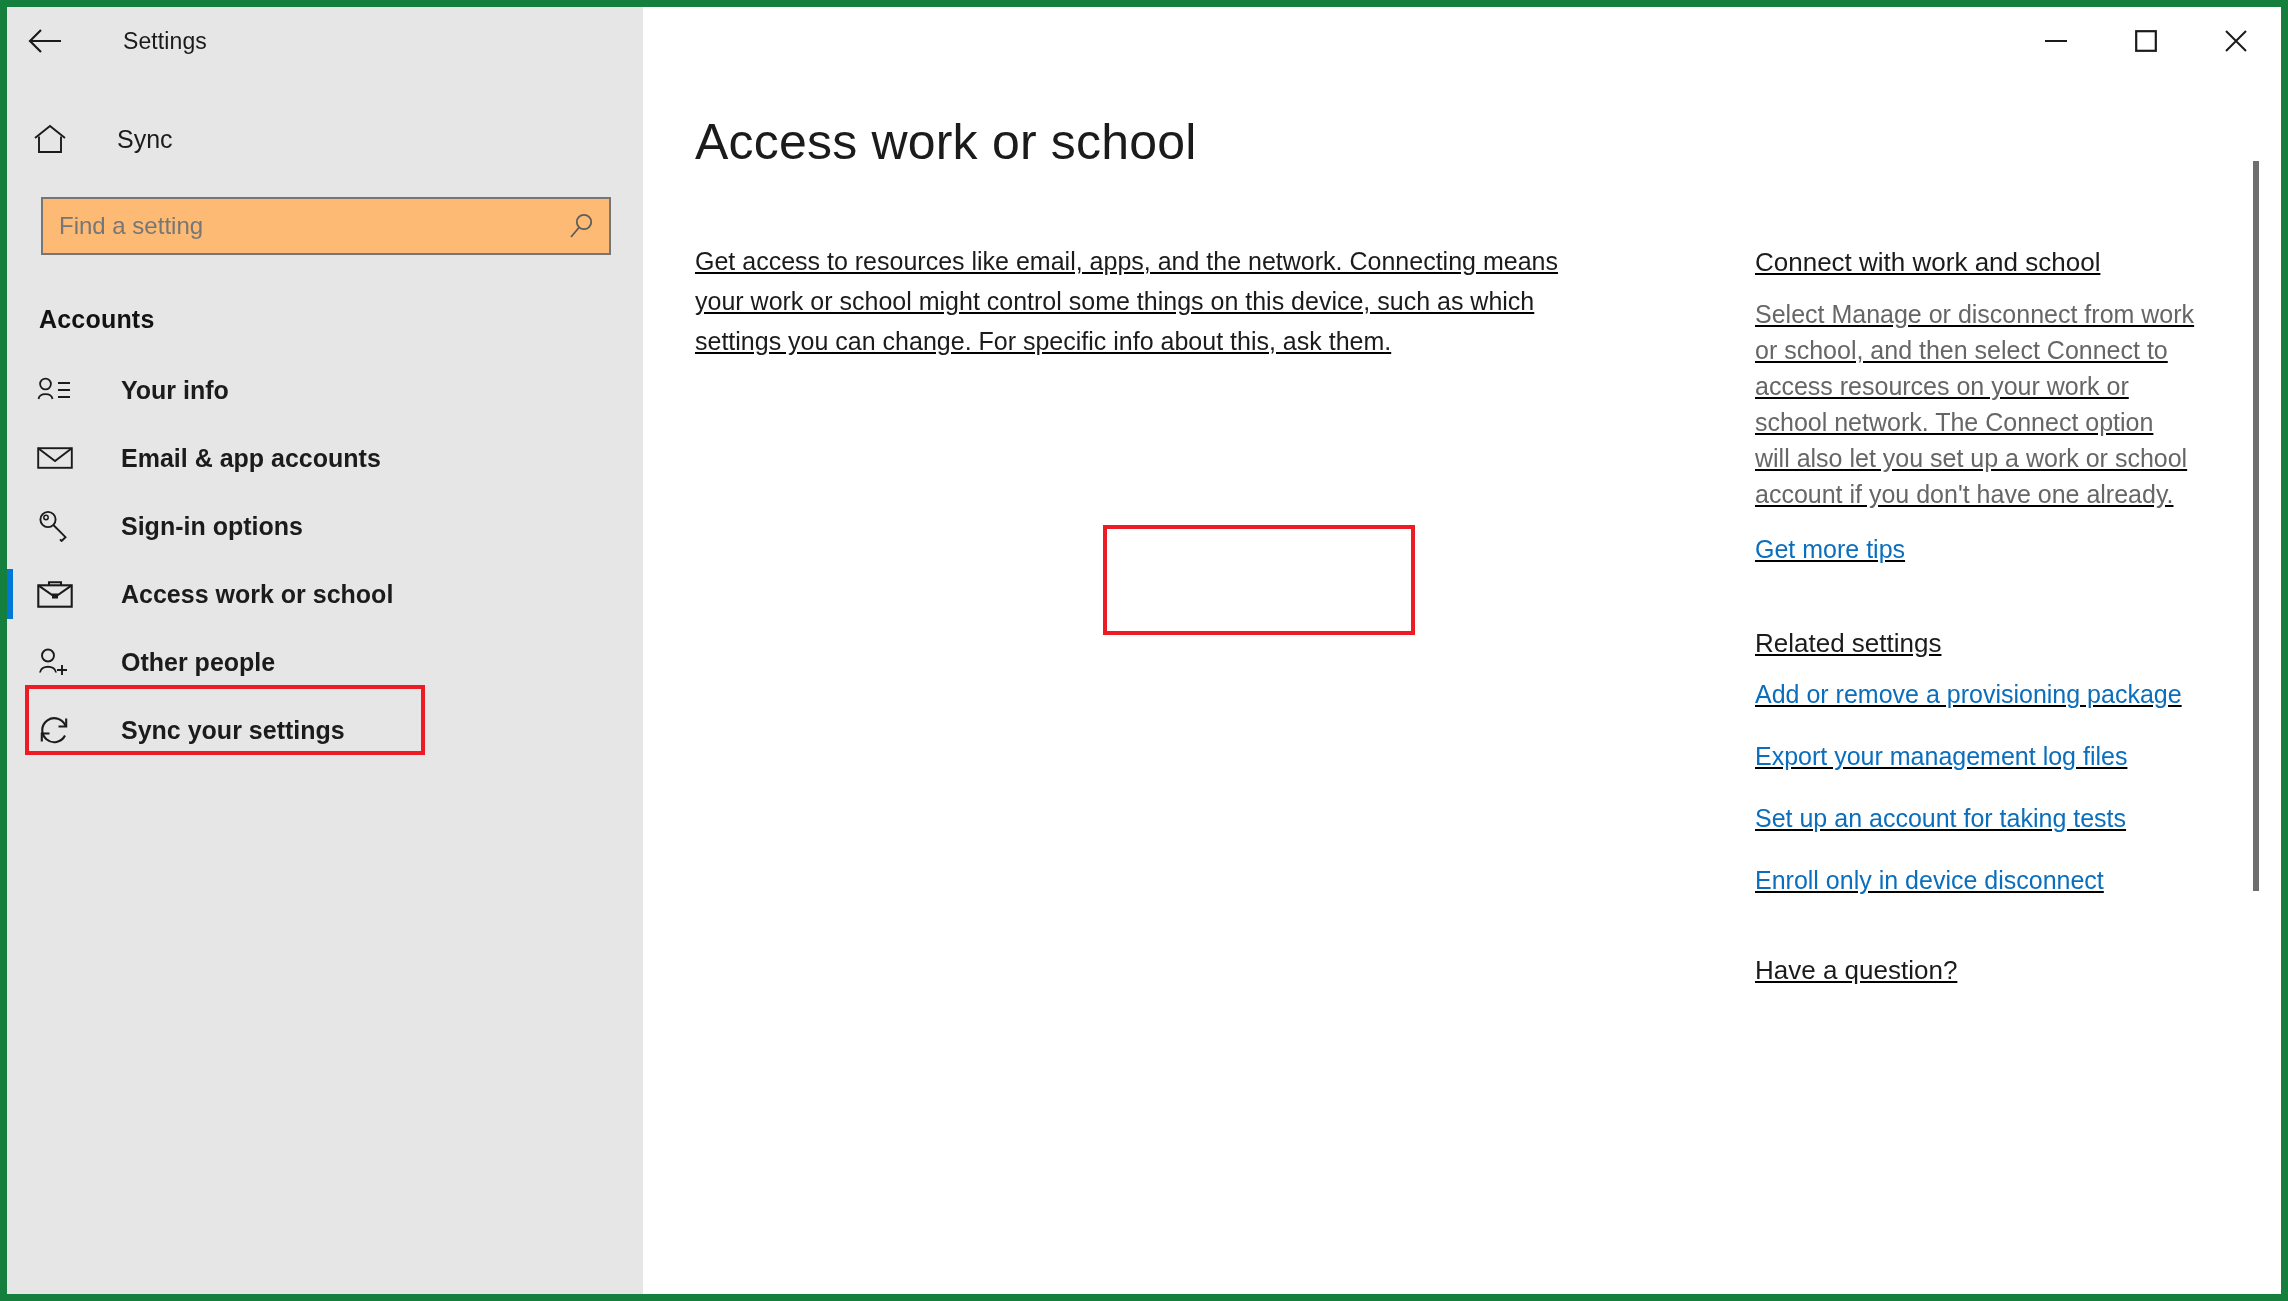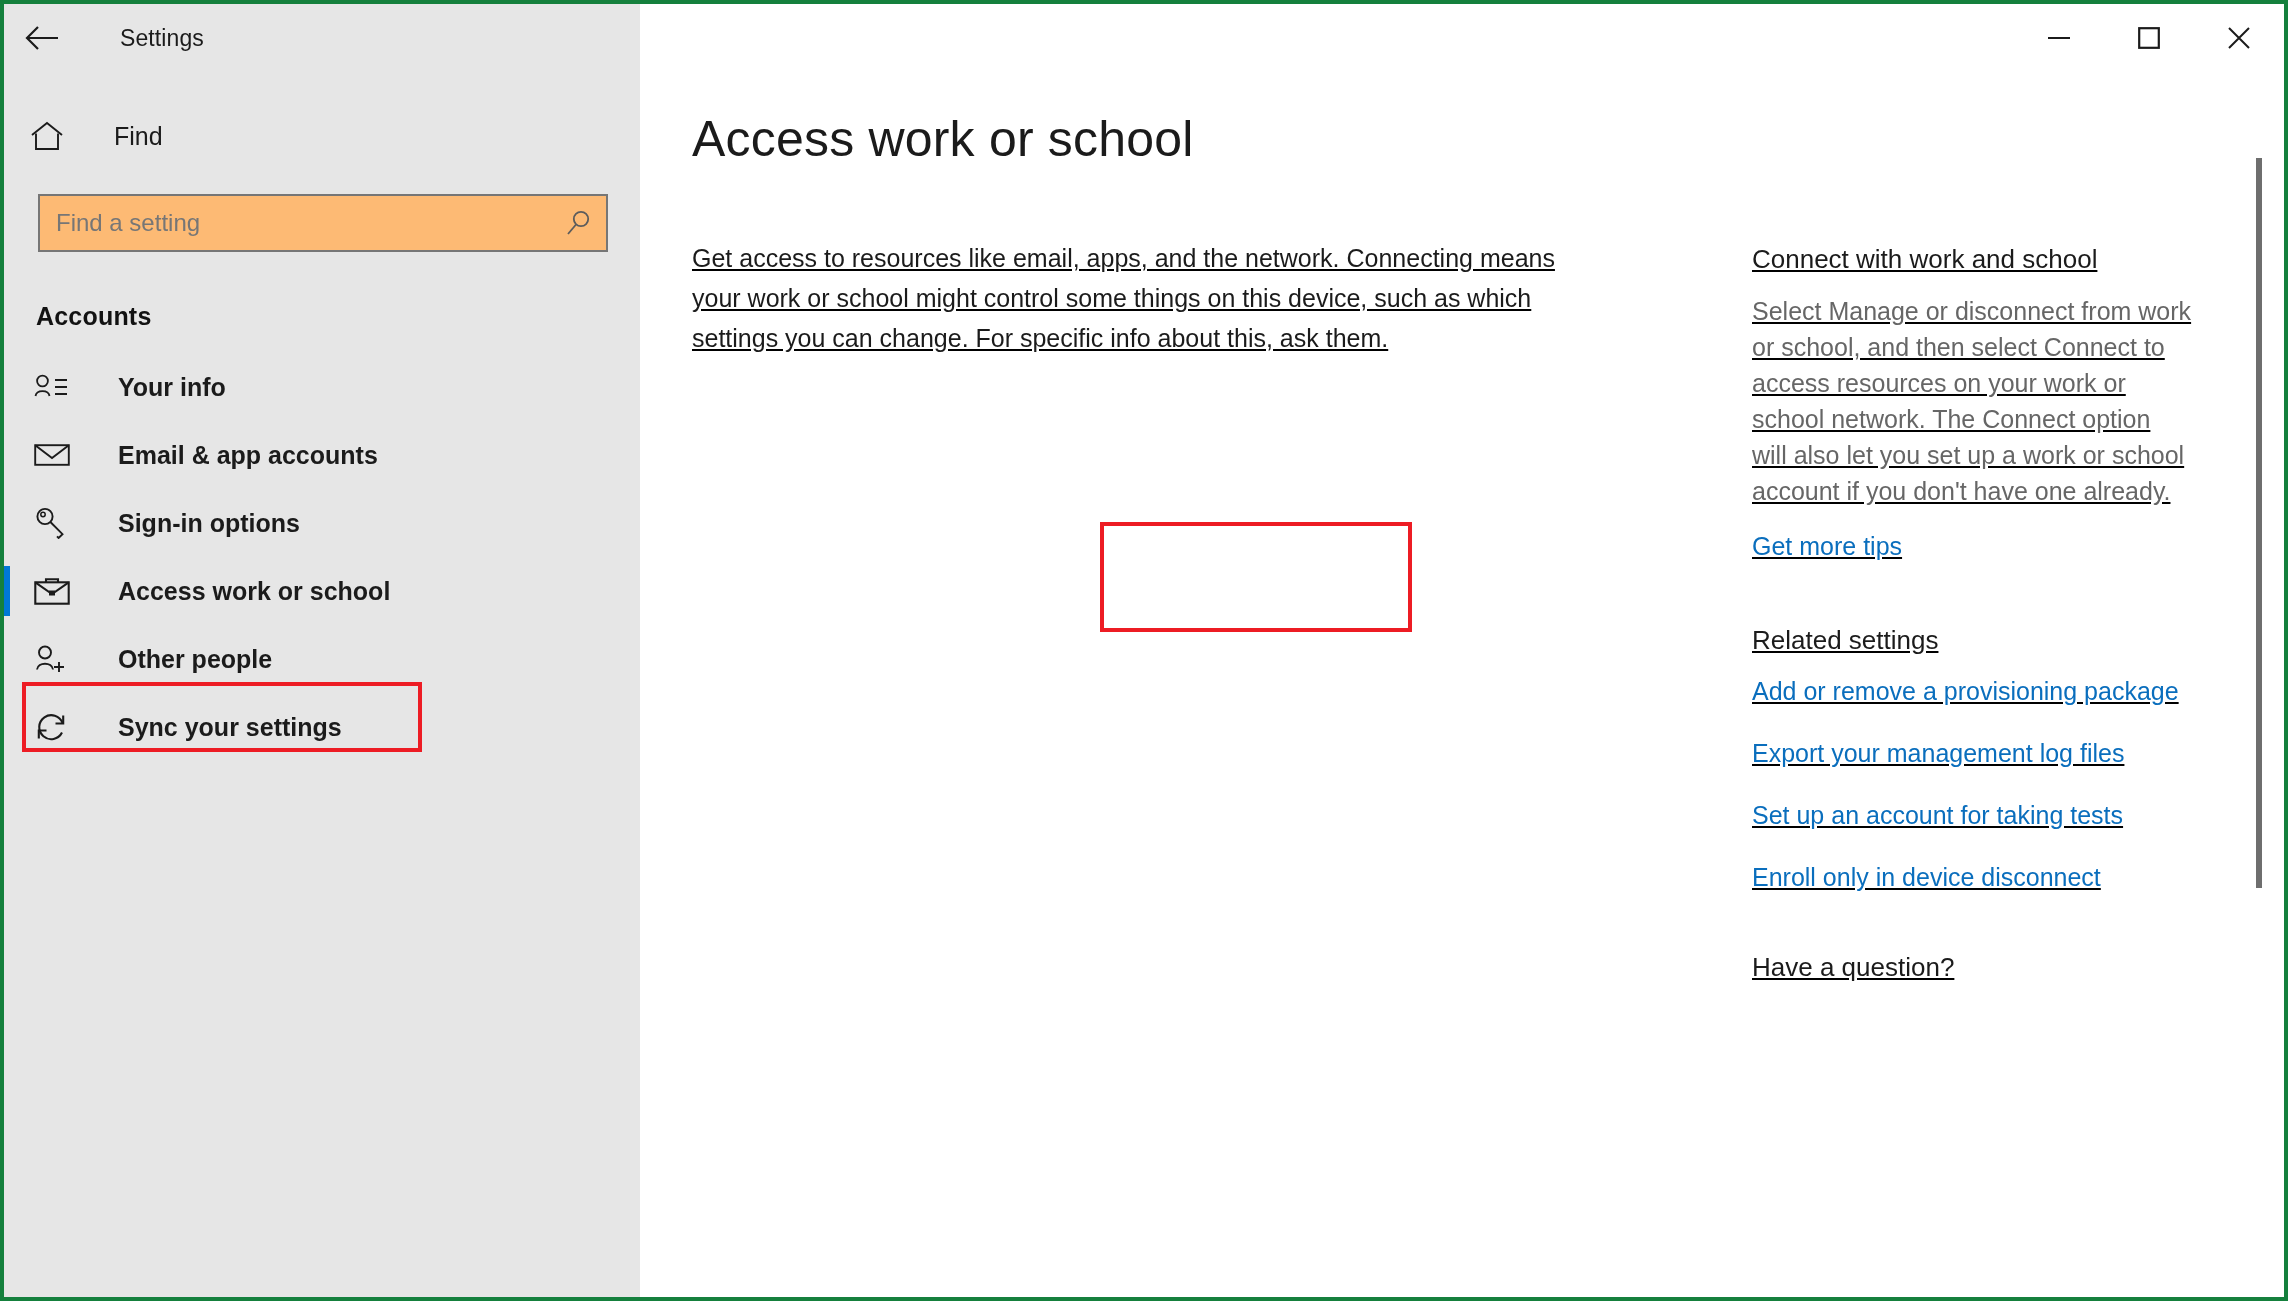--- a/index.html
+++ b/index.html
@@ -10,21 +10,21 @@
   body {
     font-family: "Liberation Sans", sans-serif;
     -webkit-font-smoothing: antialiased;
   }
 
   #app {
     position: relative;
     width: 2288px;
     height: 1301px;
     box-sizing: border-box;
-    border: 4px solid #15803d;
+    border: 7px solid #15803d;
     background: #ffffff;
     overflow: hidden;
   }
 
   
   .titlebar {
     position: absolute;
     top: 0;
     left: 0;
     width: 100%;
@@ -340,21 +340,21 @@
 
   <div class="sidebar">
 
     <div class="home-row">
       <span class="home-icon">
         <svg width="34" height="30" viewBox="0 0 34 30">
           <path d="M2 14 L17 2 L32 14" fill="none" stroke="#1b1b1b" stroke-width="1.9"></path>
           <path d="M6 12.5 V28 H28 V12.5" fill="none" stroke="#1b1b1b" stroke-width="1.9"></path>
         </svg>
       </span>
-      <span class="home-label">Find</span>
+      <span class="home-label">Sync</span>
     </div>
 
     <div class="search-wrap">
       <input class="search-box" type="text" placeholder="Find a setting" style="">
       <span class="search-icon-btn">
         <svg width="28" height="28" viewBox="0 0 28 28">
           <circle cx="16" cy="10" r="7.2" fill="none" stroke="#5c5c5c" stroke-width="1.8"></circle>
           <path d="M11 15.5 L3 25" stroke="#5c5c5c" stroke-width="1.8" fill="none"></path>
         </svg>
       </span>

